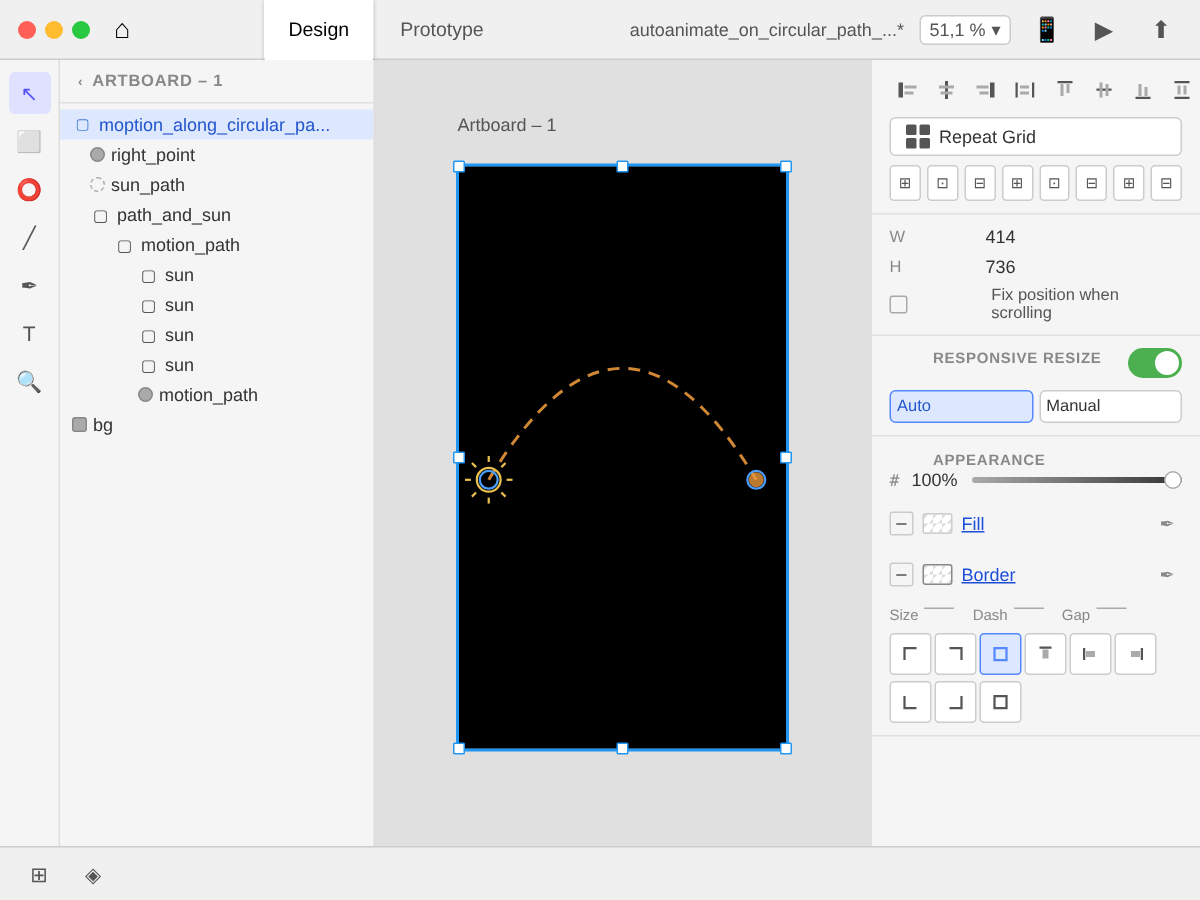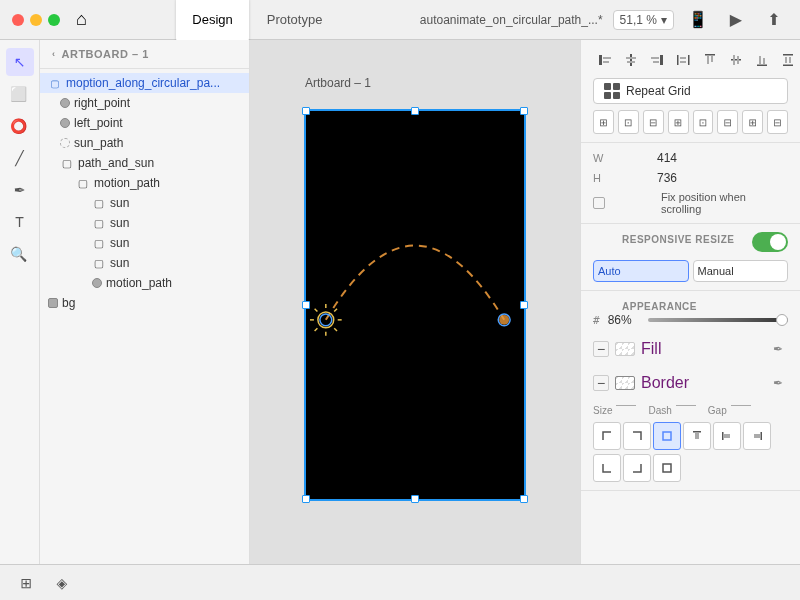--- a/index.html
+++ b/index.html
@@ -87,21 +87,21 @@
     .resize-btn.active { background: #dde8ff; border-color: #5588ff; color: #2255cc; }
 
     .opacity-row { display: flex; align-items: center; gap: 8px; margin-bottom: 8px; }
     .opacity-value { font-size: 12px; color: #333; width: 32px; }
     .opacity-slider { flex: 1; height: 4px; background: linear-gradient(to right, #aaa, #333); border-radius: 2px; position: relative; cursor: pointer; }
     .opacity-thumb { width: 12px; height: 12px; background: white; border: 1.5px solid #aaa; border-radius: 50%; position: absolute; right: 0; top: -4px; cursor: pointer; }
 
     .fill-border-row { display: flex; align-items: center; gap: 6px; margin-bottom: 6px; padding: 4px 0; }
     .minus-btn { width: 16px; height: 16px; display: flex; align-items: center; justify-content: center; cursor: pointer; color: #555; font-size: 14px; border: 1px solid #ccc; border-radius: 2px; flex-shrink: 0; }
     .fill-preview { width: 20px; height: 14px; border: 1px solid #ccc; border-radius: 2px; background: transparent; flex-shrink: 0; cursor: pointer; }
-    .fill-label { flex: 1; font-size: 16px; color: #701a75; }
+    .fill-label { flex: 1; font-size: 12px; color: #1d4ed8; text-decoration: underline; }
     .eyedropper-btn { width: 20px; height: 20px; display: flex; align-items: center; justify-content: center; cursor: pointer; color: #888; font-size: 12px; }
 
     .stroke-options { display: flex; gap: 12px; font-size: 10px; color: #888; padding: 2px 0; }
     .stroke-field { display: flex; align-items: flex-start; gap: 4px; }
     .stroke-dash-line { width: 20px; height: 1px; background: #aaa; }
 
     .bottom-icons-row { display: flex; gap: 2px; flex-wrap: wrap; margin-top: 4px; }
     .bottom-icon-btn { width: 28px; height: 28px; display: flex; align-items: center; justify-content: center; border: 1px solid #ccc; border-radius: 3px; cursor: pointer; background: white; font-size: 10px; color: #555; }
 
     
@@ -159,24 +159,20 @@
       <div class="layer-item layer-indent-0 selected">
         <span class="layer-icon" style="color:#4a7fd4;">▢</span>
         <span class="layer-text">moption_along_circular_pa...</span>
       </div>
 
       <div class="layer-item layer-indent-1">
         <span class="layer-circle"></span>
         <span class="layer-text">right_point</span>
       </div>
 
-      <div class="layer-item layer-indent-1">
-        <span class="layer-circle"></span>
-        <span class="layer-text">left_point</span>
-      </div>
 
       <div class="layer-item layer-indent-1">
         <span class="layer-circle" style="background:transparent;border:1px dashed #aaa;"></span>
         <span class="layer-text">sun_path</span>
       </div>
 
       <div class="layer-item layer-indent-1">
         <span class="layer-icon layer-folder">▢</span>
         <span class="layer-text">path_and_sun</span>
       </div>
@@ -387,21 +383,21 @@
       <div class="resize-buttons">
         <div class="resize-btn active">Auto</div>
         <div class="resize-btn">Manual</div>
       </div>
     </div>
 
     <div class="panel-section">
       <span class="section-title">APPEARANCE</span>
       <div class="opacity-row">
         <span style="font-size:11px;color:#888;font-family:monospace;">#</span>
-        <span class="opacity-value" style="cursor:pointer;">86%</span>
+        <span class="opacity-value" style="cursor:pointer;">100%</span>
         <div class="opacity-slider">
           <div class="opacity-thumb"></div>
         </div>
       </div>
 
       
       <div class="fill-border-row">
         <div class="minus-btn">−</div>
         <div class="fill-preview" style="background: linear-gradient(135deg, #ddd 25%, #fff 25%, #fff 75%, #ddd 75%); background-size: 6px 6px;"></div>
         <span class="fill-label">Fill</span>

